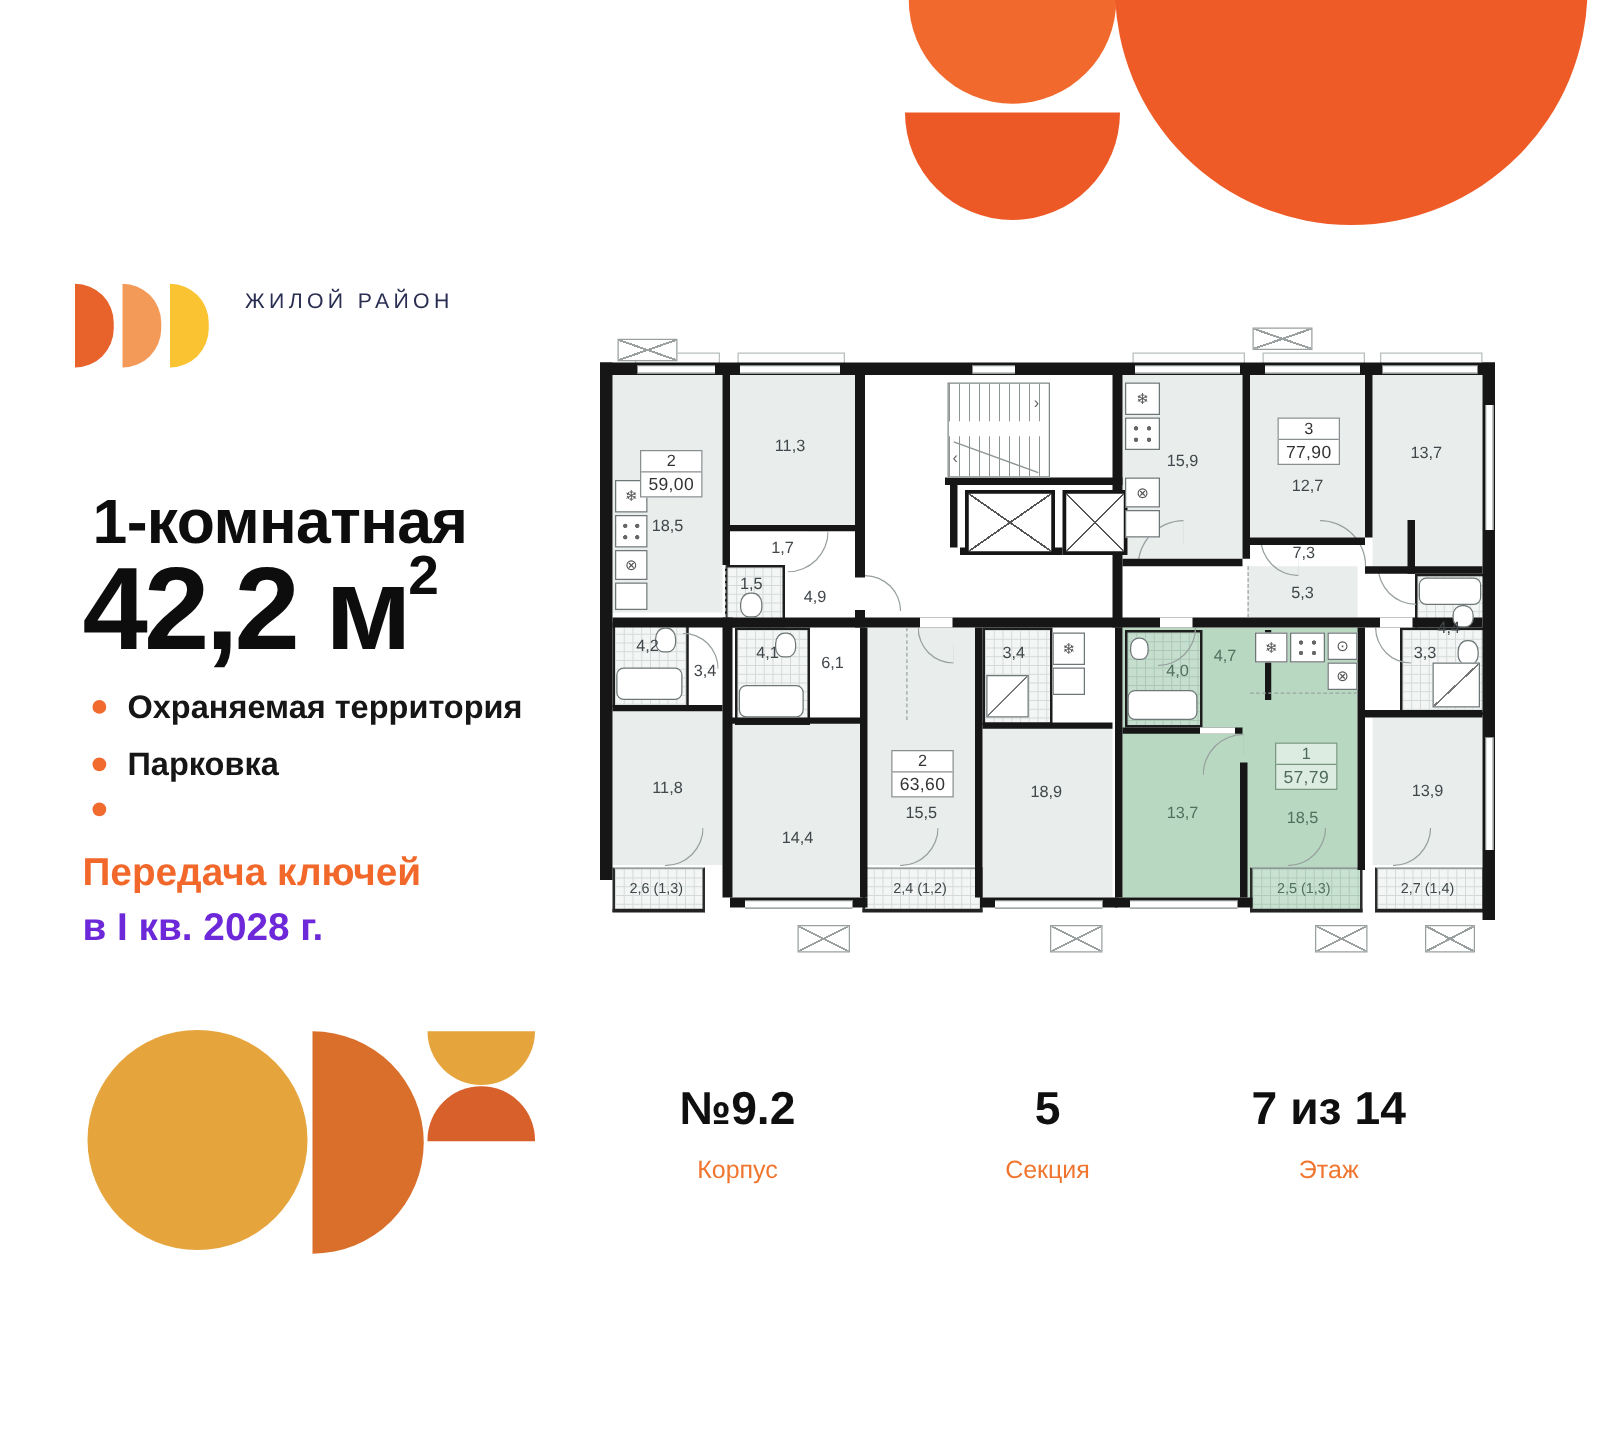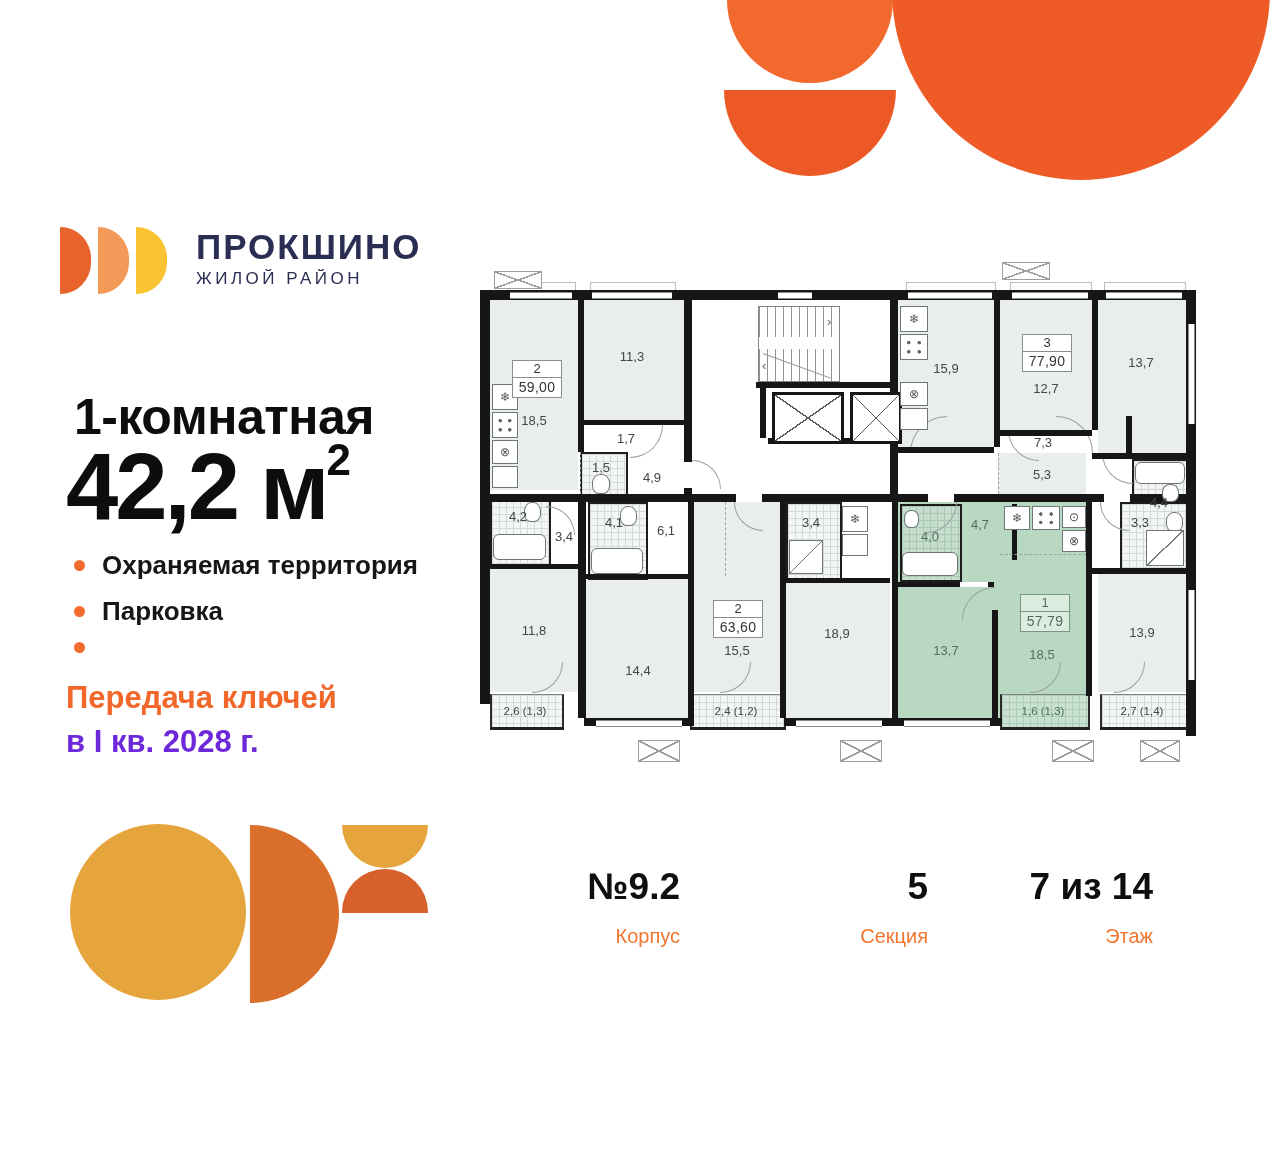--- a/index.html
+++ b/index.html
@@ -30,21 +30,21 @@
 
   
   .a101-circle{position:absolute;left:70px;top:824px;width:176px;height:176px;border-radius:50%;background:#E6A43C;}
   .a101-ring{position:absolute;left:114px;top:866px;width:88px;height:88px;border-radius:50%;border:4px solid #fff;
              display:flex;align-items:center;justify-content:center;font-size:27px;font-weight:700;color:#fff;letter-spacing:1px;}
   .a101-d{position:absolute;left:250px;top:825px;width:89px;height:178px;border-radius:0 89px 89px 0;background:#D96F2B;}
   .a101-bowl{position:absolute;left:342px;top:825px;width:86px;height:43px;border-radius:0 0 43px 43px;background:#E6A43C;}
   .a101-dome{position:absolute;left:342px;top:869px;width:86px;height:44px;border-radius:43px 43px 0 0;background:#D8602B;}
 
   
-  .meta-block{position:absolute;top:866px;width:180px;text-align:right;}
+  .meta-block{position:absolute;top:866px;width:180px;text-align:center;}
   .meta-value{font-size:37px;font-weight:700;color:#0f0f0f;}
   .meta-label{margin-top:17px;font-size:20px;color:#F0762F;}
 
   
   .plan{position:absolute;left:480px;top:270px;width:720px;height:500px;}
   .r{position:absolute;background:#E9EDEC;z-index:1;}
   .rg{position:absolute;background:#B9D8C2;z-index:1;}
   .w{position:absolute;background:#161616;z-index:3;}
   .gp{position:absolute;background:#fff;z-index:4;}
   .hb,.hbg{position:absolute;border:2px solid #1d1d1d;z-index:2;
@@ -108,21 +108,20 @@
   <div class="deco" id="deco-bowl1"></div>
   <div class="deco" id="deco-bowl2"></div>
   <div class="deco" id="deco-circle"></div>
 
   <div class="logo-discs">
     <span style="background:#E8622C"></span>
     <span style="background:#F49A58"></span>
     <span style="background:#F9C332"></span>
   </div>
   <div class="logo-text">
-    <div class="logo-title">ПРОКШИНО</div>
     <div class="logo-subtitle">ЖИЛОЙ РАЙОН</div>
   </div>
 
   <div class="type-title">1-комнатная</div>
   <div class="area-title"><span>42,2</span><span> м</span><span class="sup">2</span></div>
 
   <div class="feat" style="top:550px">
     <span class="dot"></span>
     <span>Охраняемая территория</span>
   </div>
@@ -350,20 +349,20 @@
     <div class="lb" style="left:566px;top:118px">12,7</div>
     <div class="lb" style="left:661px;top:92px">13,7</div>
     <div class="lb" style="left:563px;top:172px">7,3</div>
     <div class="lb" style="left:562px;top:204px">5,3</div>
     <div class="lb" style="left:679px;top:232px">4,4</div>
 
     <div class="lb" style="left:660px;top:252px">3,3</div>
     <div class="lb" style="left:662px;top:362px">13,9</div>
     <div class="lb sm" style="left:662px;top:441px">2,7 (1,4)</div>
 
-    <div class="lb gr" style="left:450px;top:266px">4,0</div>
+    <div class="lb gr" style="left:462px;top:266px">4,0</div>
     <div class="lb gr" style="left:500px;top:254px">4,7</div>
     <div class="lb gr" style="left:466px;top:380px">13,7</div>
     <div class="lb gr" style="left:562px;top:384px">18,5</div>
-    <div class="lb sm gr" style="left:563px;top:441px">1,6 (1,3)</div>
+    <div class="lb sm gr" style="left:563px;top:441px">2,5 (1,3)</div>
 
   </div>
 </div>
 
 </body></html>

